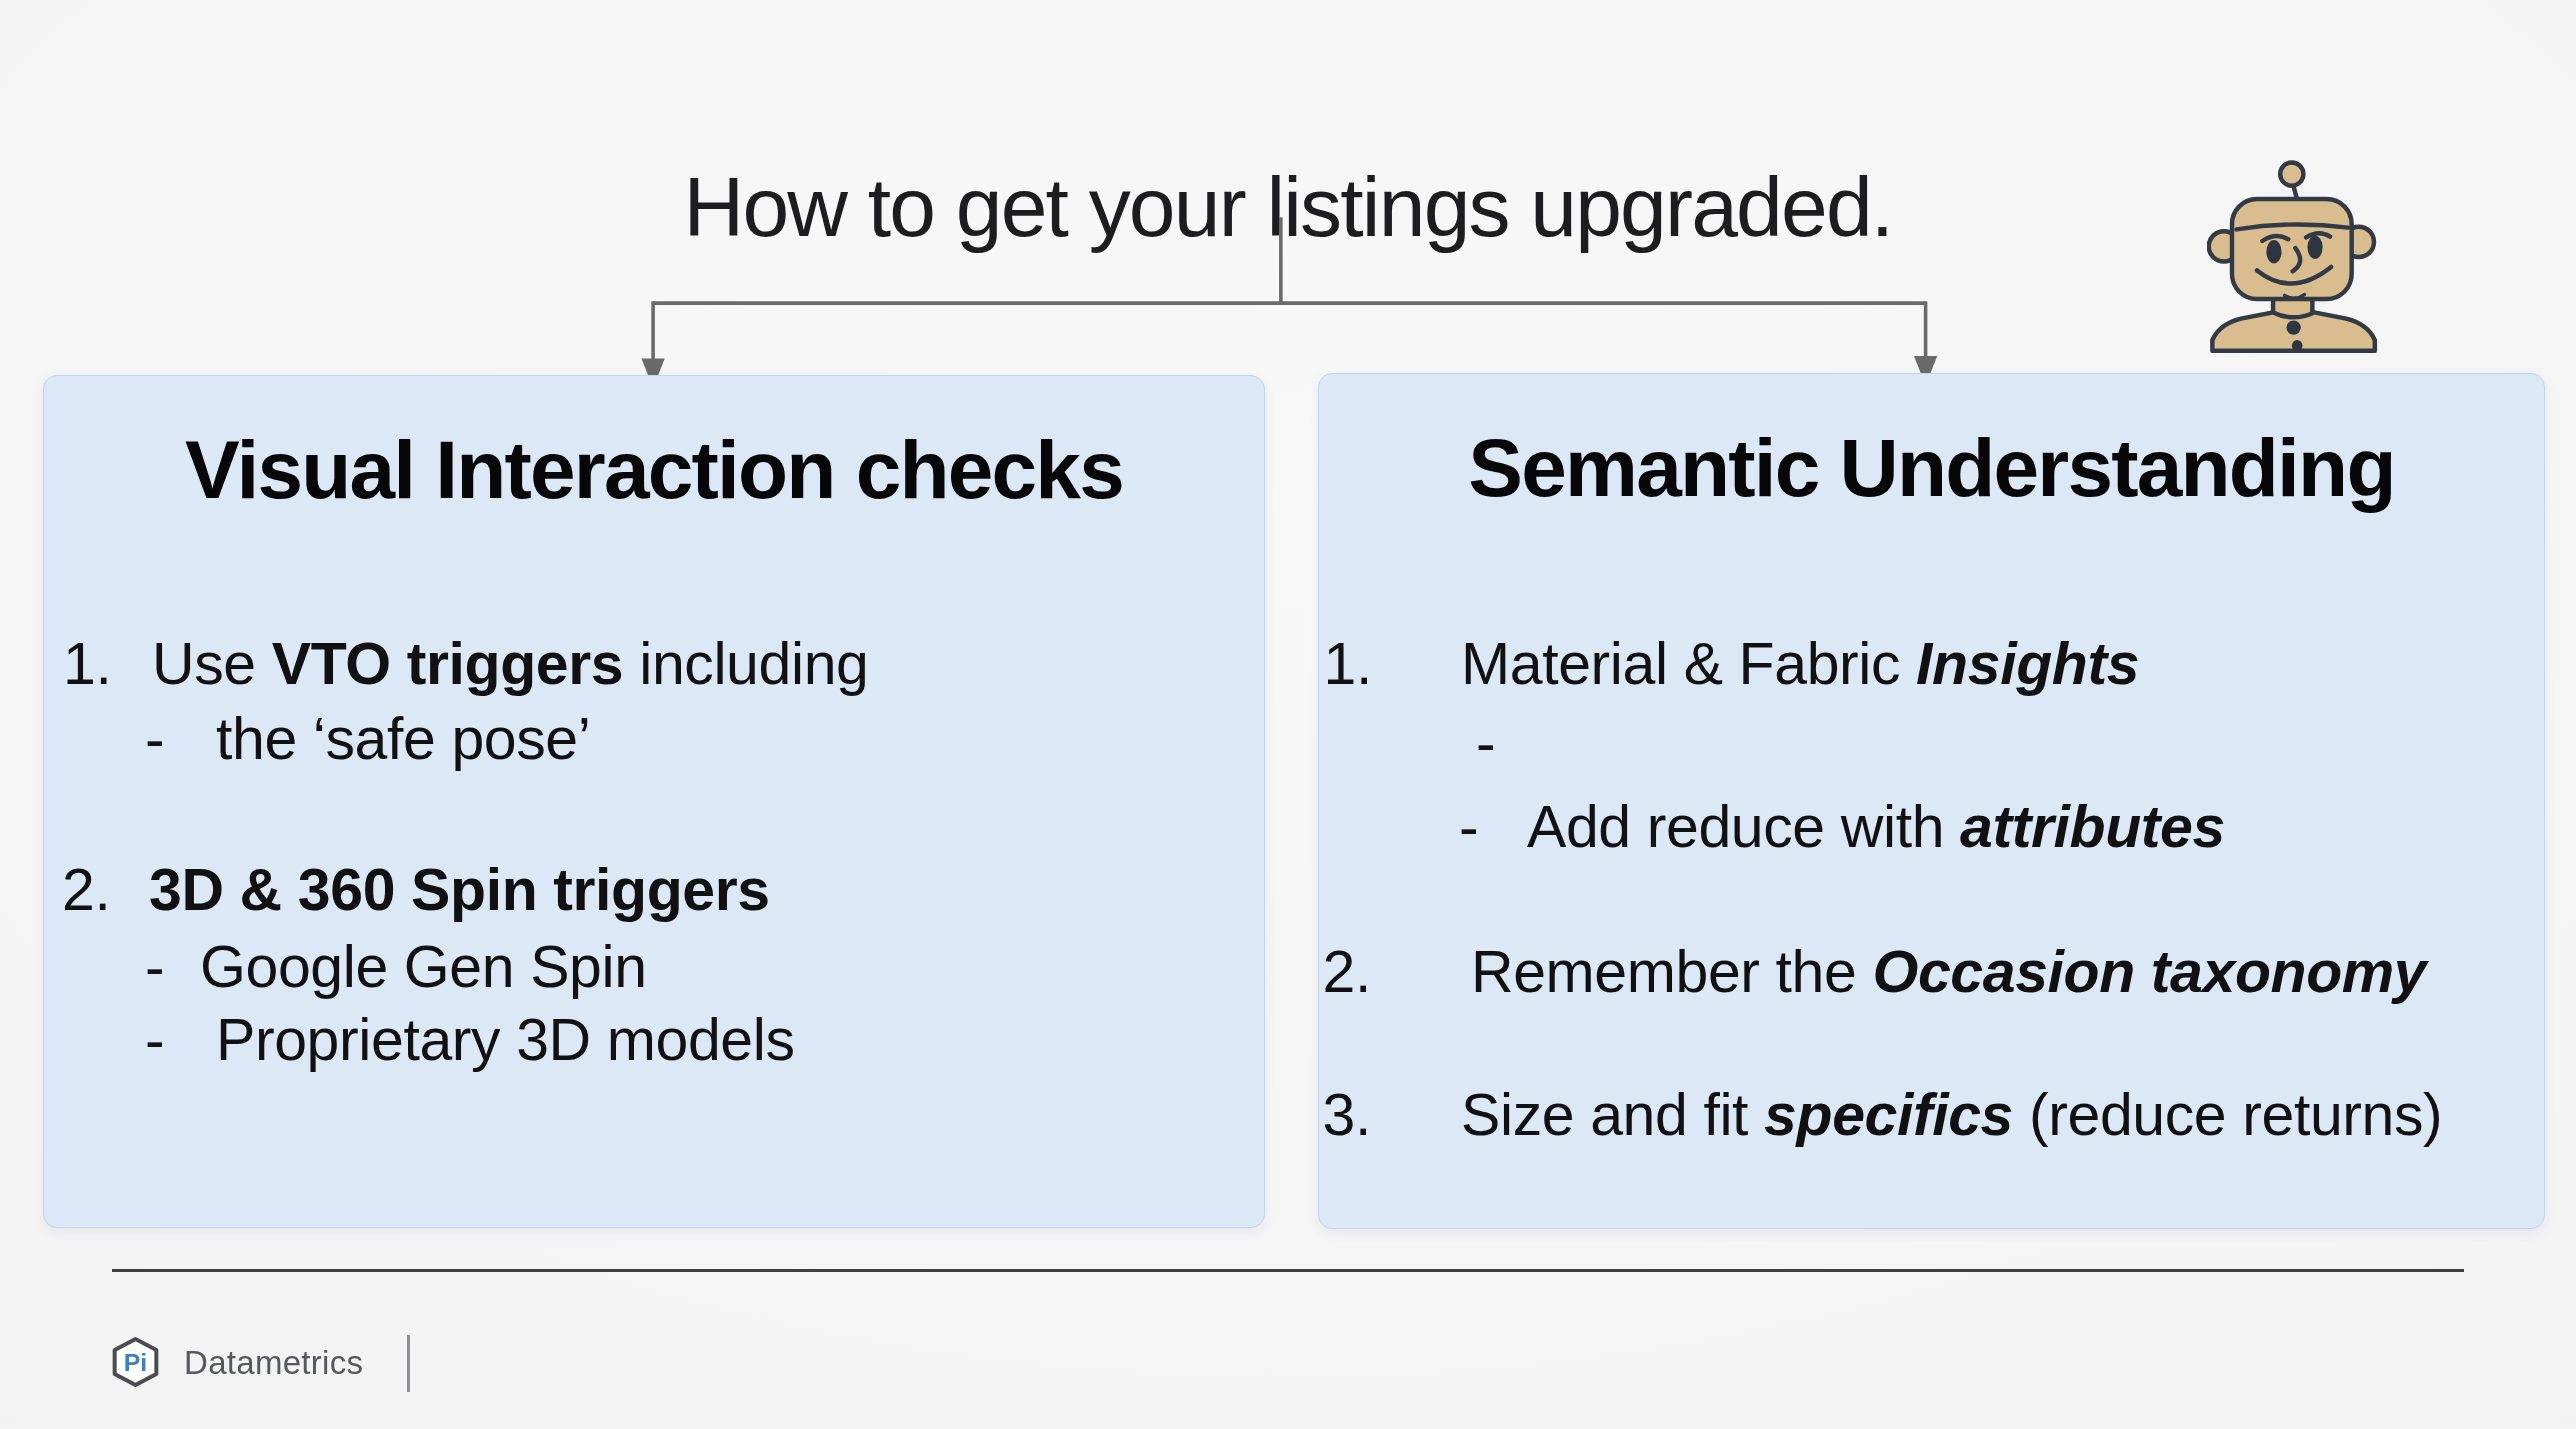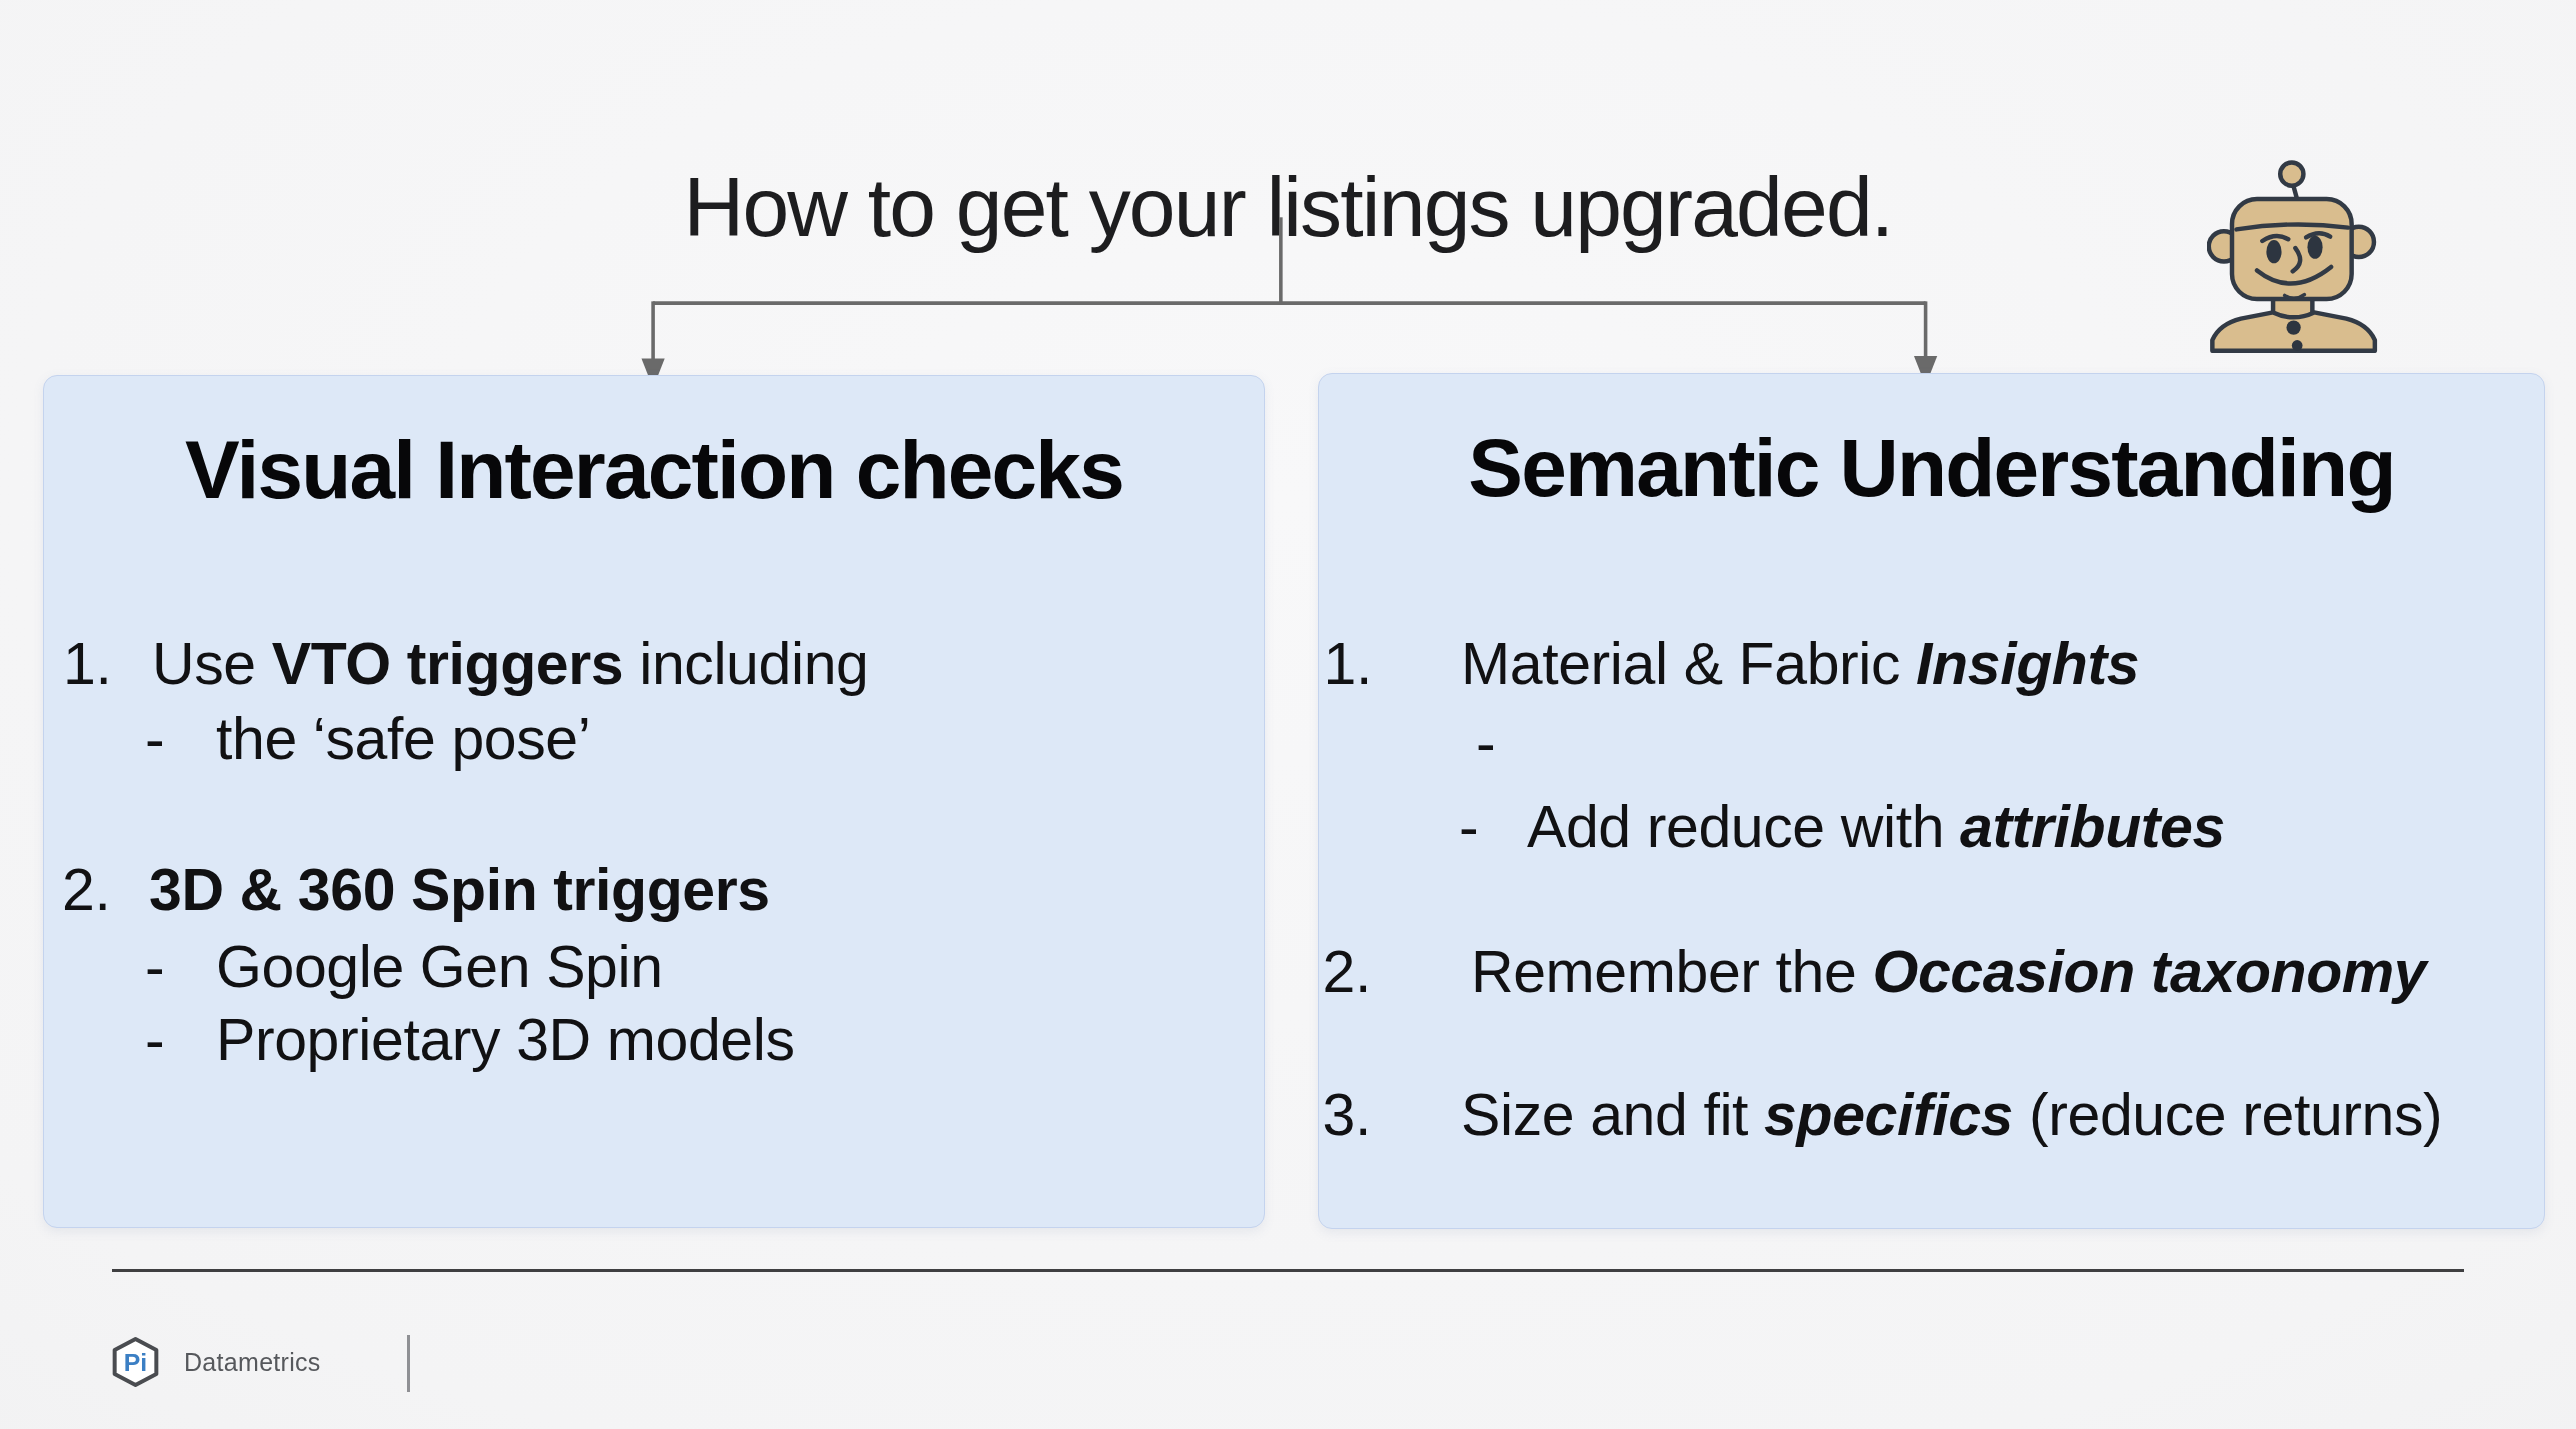--- a/index.html
+++ b/index.html
@@ -33,21 +33,21 @@
     font-size:59px;letter-spacing:-0.4px;color:#111113;white-space:nowrap;
   }
   .row > span{position:absolute;top:0;}
   .b{font-weight:bold;}
   .bi{font-weight:bold;font-style:italic;}
   .rule{position:absolute;left:112px;top:1269px;width:2352px;height:2.7px;background:#3f3f41;}
   .brand{position:absolute;left:112px;top:1335px;width:358px;height:59px;text-align:center;}
   .brand svg{position:absolute;left:0;top:0.9px;}
   .brand-name{
     position:absolute;left:72px;top:0;height:55px;line-height:55px;
-    font-size:25px;color:#56585c;letter-spacing:0.3px;
+    font-size:33px;color:#56585c;letter-spacing:0.3px;
   }
   .brand-divider{position:absolute;left:295px;top:0;width:2.7px;height:57px;background:#8f9094;}
   svg.robot{position:absolute;left:2207px;top:154px;}
 </style>
 </head>
 <body>
 
 <div class="slide">
 
   <div class="title">How to get your listings upgraded.</div>
@@ -96,21 +96,21 @@
       <span style="left:101px">-</span>
       <span style="left:172px">the ‘safe pose’</span>
     </div>
 
     <div class="row" style="top:477px">
       <span style="left:18px">2.</span>
       <span style="left:105px"><span class="b">3D &amp; 360 Spin triggers</span></span>
     </div>
     <div class="row" style="top:554px">
       <span style="left:101px">-</span>
-      <span style="left:172px">Google Gen Spin</span>
+      <span style="left:156px">Google Gen Spin</span>
     </div>
     <div class="row" style="top:627px">
       <span style="left:101px">-</span>
       <span style="left:172px">Proprietary 3D models</span>
     </div>
   </section>
 
   <section class="box right">
     <h2>Semantic Understanding</h2>
 

